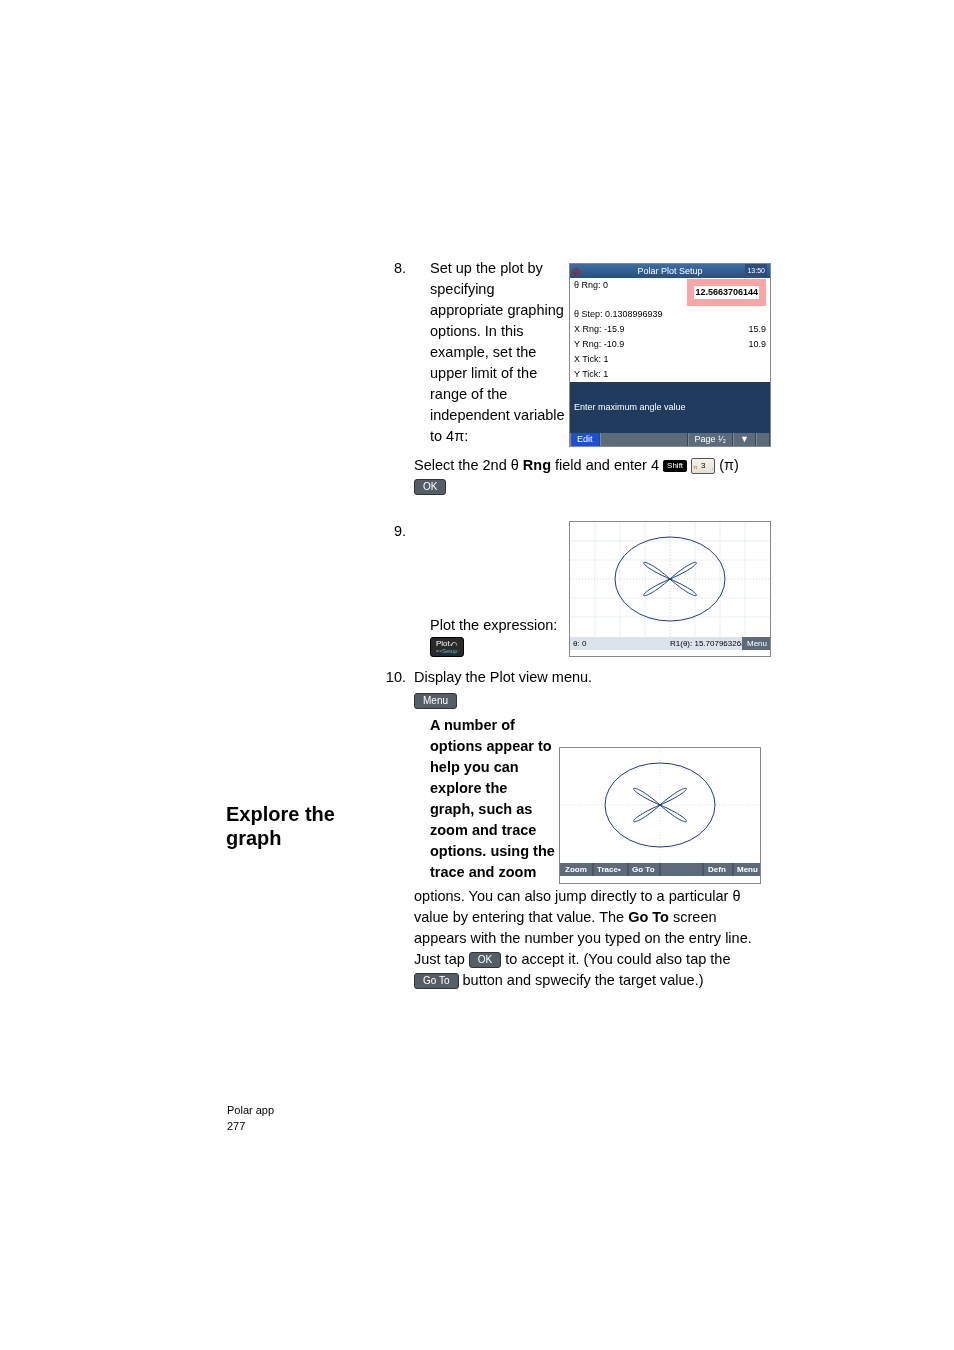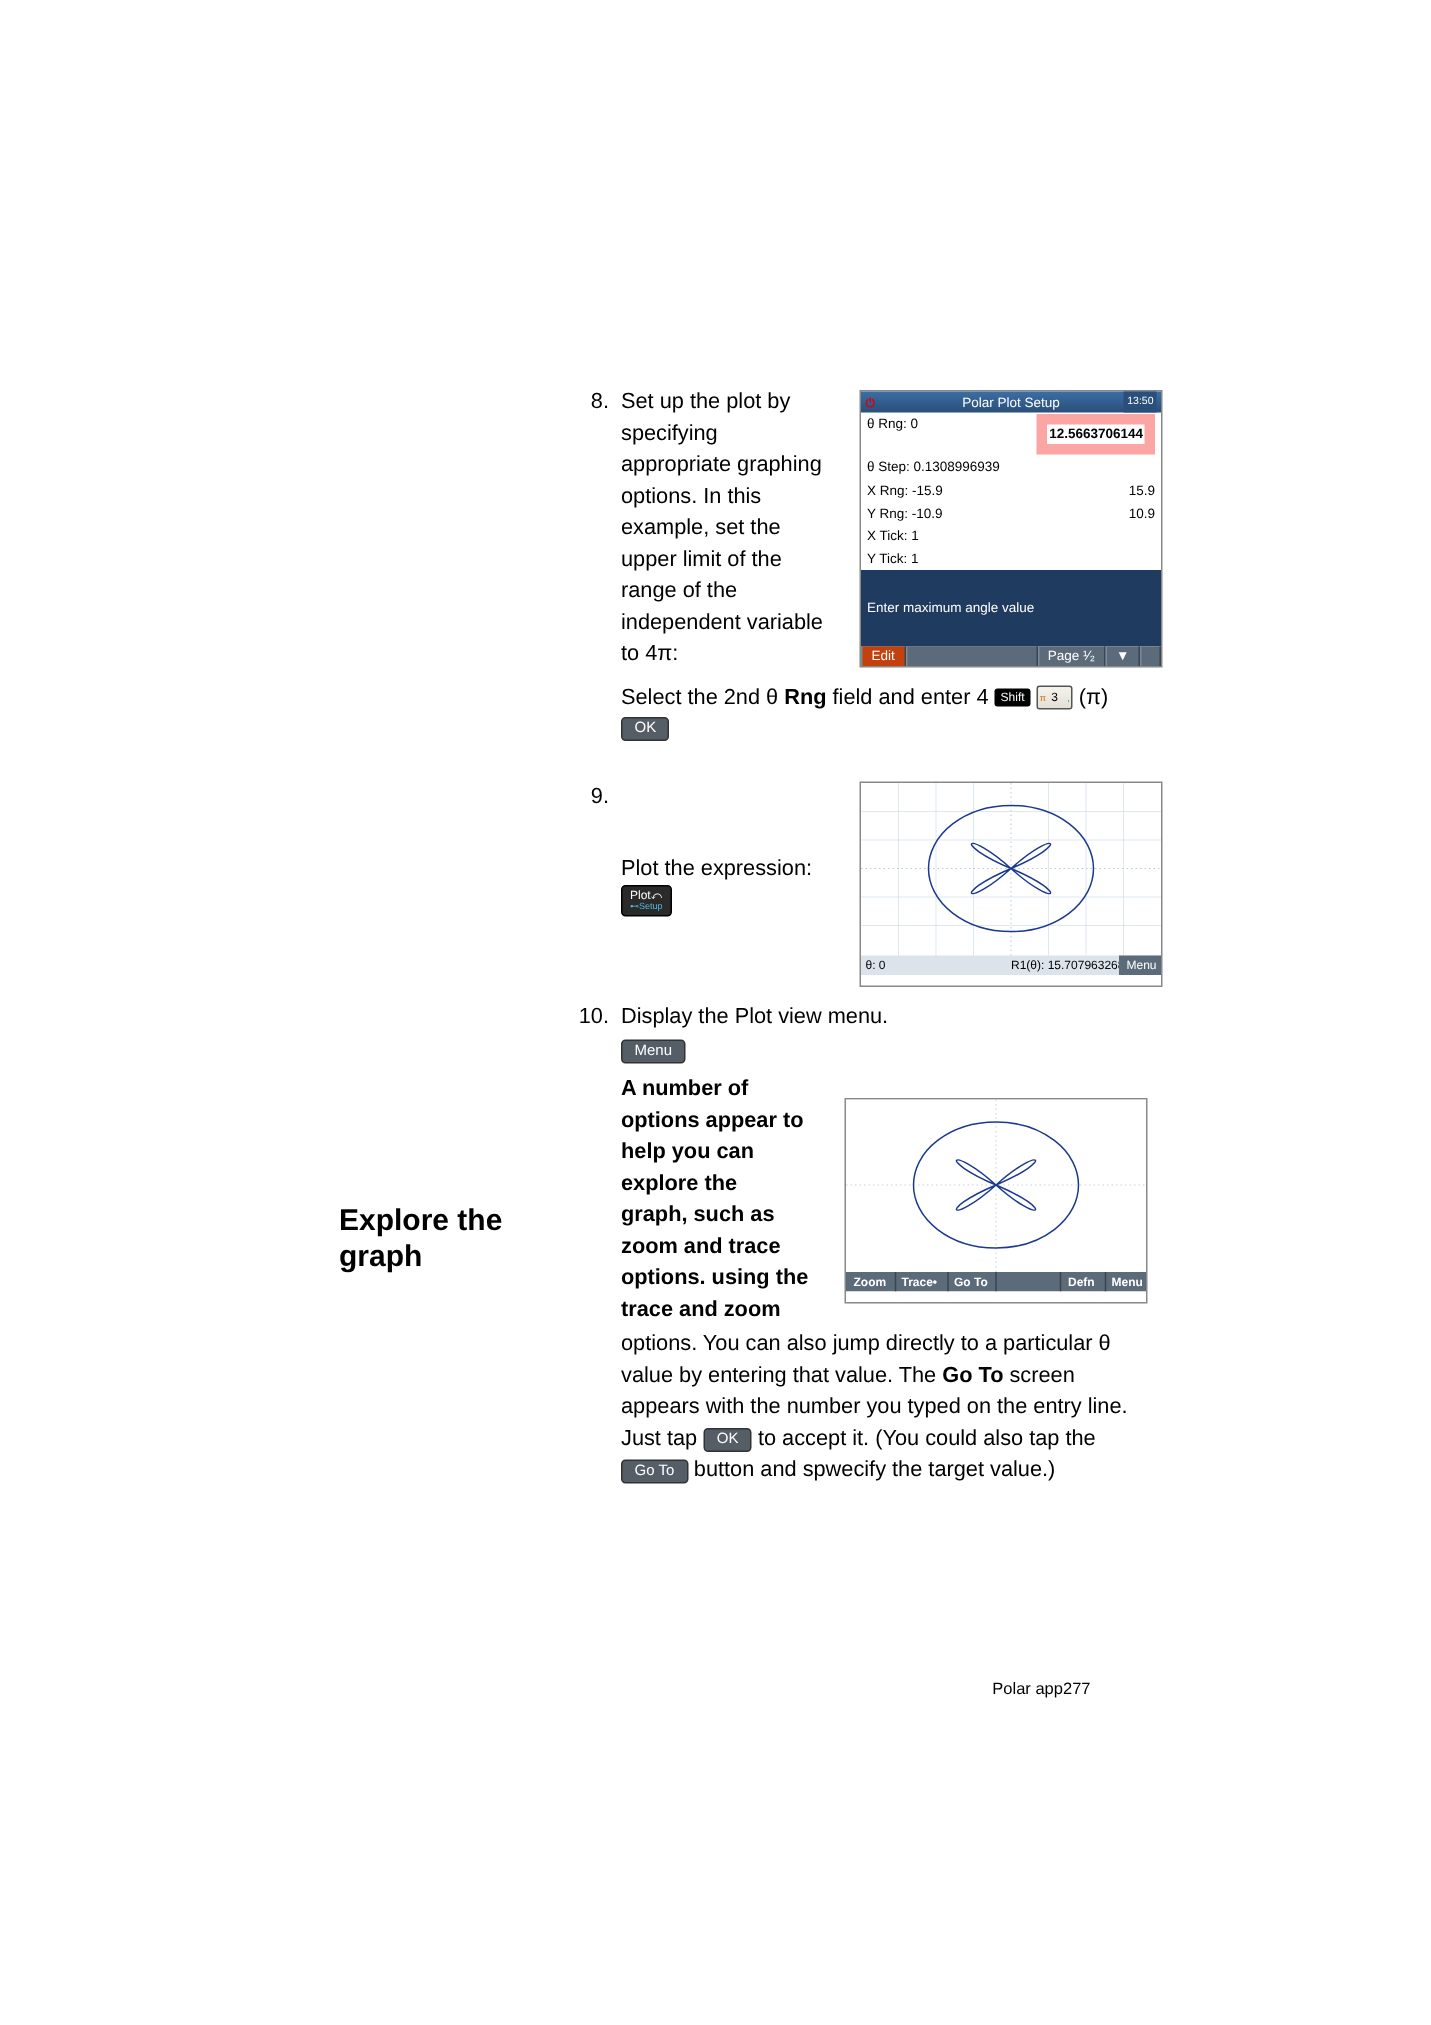--- a/index.html
+++ b/index.html
@@ -29,22 +29,23 @@
   .step-num {
     flex: 0 0 24px;
     text-align: right;
     padding-right: 8px;
   }
   .step-body {
     flex: 1 1 auto;
   }
   .two-col {
     display: flex;
-    align-items: center;
-    gap: 24px;
+    align-items: flex-end;
+    gap: 4px;
+    margin-left: 16px;
   }
   .two-col .text { flex: 0 0 135px; }
   .para { margin: 0 0 14px 0; }
   .side-heading {
     position: absolute;
     left: 226px;
     font-weight: bold;
     font-size: 20px;
     line-height: 1.2;
     width: 140px;
@@ -54,21 +55,22 @@
   .section-right {
     margin-left: 155px; 
   }
   .footer {
     position: absolute;
     bottom: 215px;
     left: 227px;
     right: 227px;
     font-size: 11px;
     display: flex;
-    justify-content: flex-end;
+    justify-content: center;
+    flex-direction: column;
   }
   
   .calc {
     width: 200px;
     border: 1px solid #888;
     font-family: Arial, sans-serif;
     font-size: 9px;
     background: #fff;
   }
   .calc .titlebar {
@@ -102,21 +104,21 @@
     display: flex; background: #5c6b7a; color: #fff;
     height: 13px; align-items: center;
   }
   .calc .bbar2 span {
     border-right: 1px solid #3a4550;
     border-left: 1px solid #7a8a9a;
     padding: 0 6px;
     height: 100%; line-height: 13px;
   }
   .calc .bbar2 .wide { flex: 1; background: #5c6b7a; }
-  .calc .bbar2 .edit { background: #c2410c; }
+  .calc .bbar2 .edit { background: #1d4ed8; }
   
   .btn-dark {
     display: inline-block;
     background: #555d66; color: #fff;
     border: 1px solid #333; border-radius: 3px;
     font-size: 10px; padding: 0 8px; line-height: 14px;
     vertical-align: middle;
   }
   .btn-shift {
     display: inline-block;

